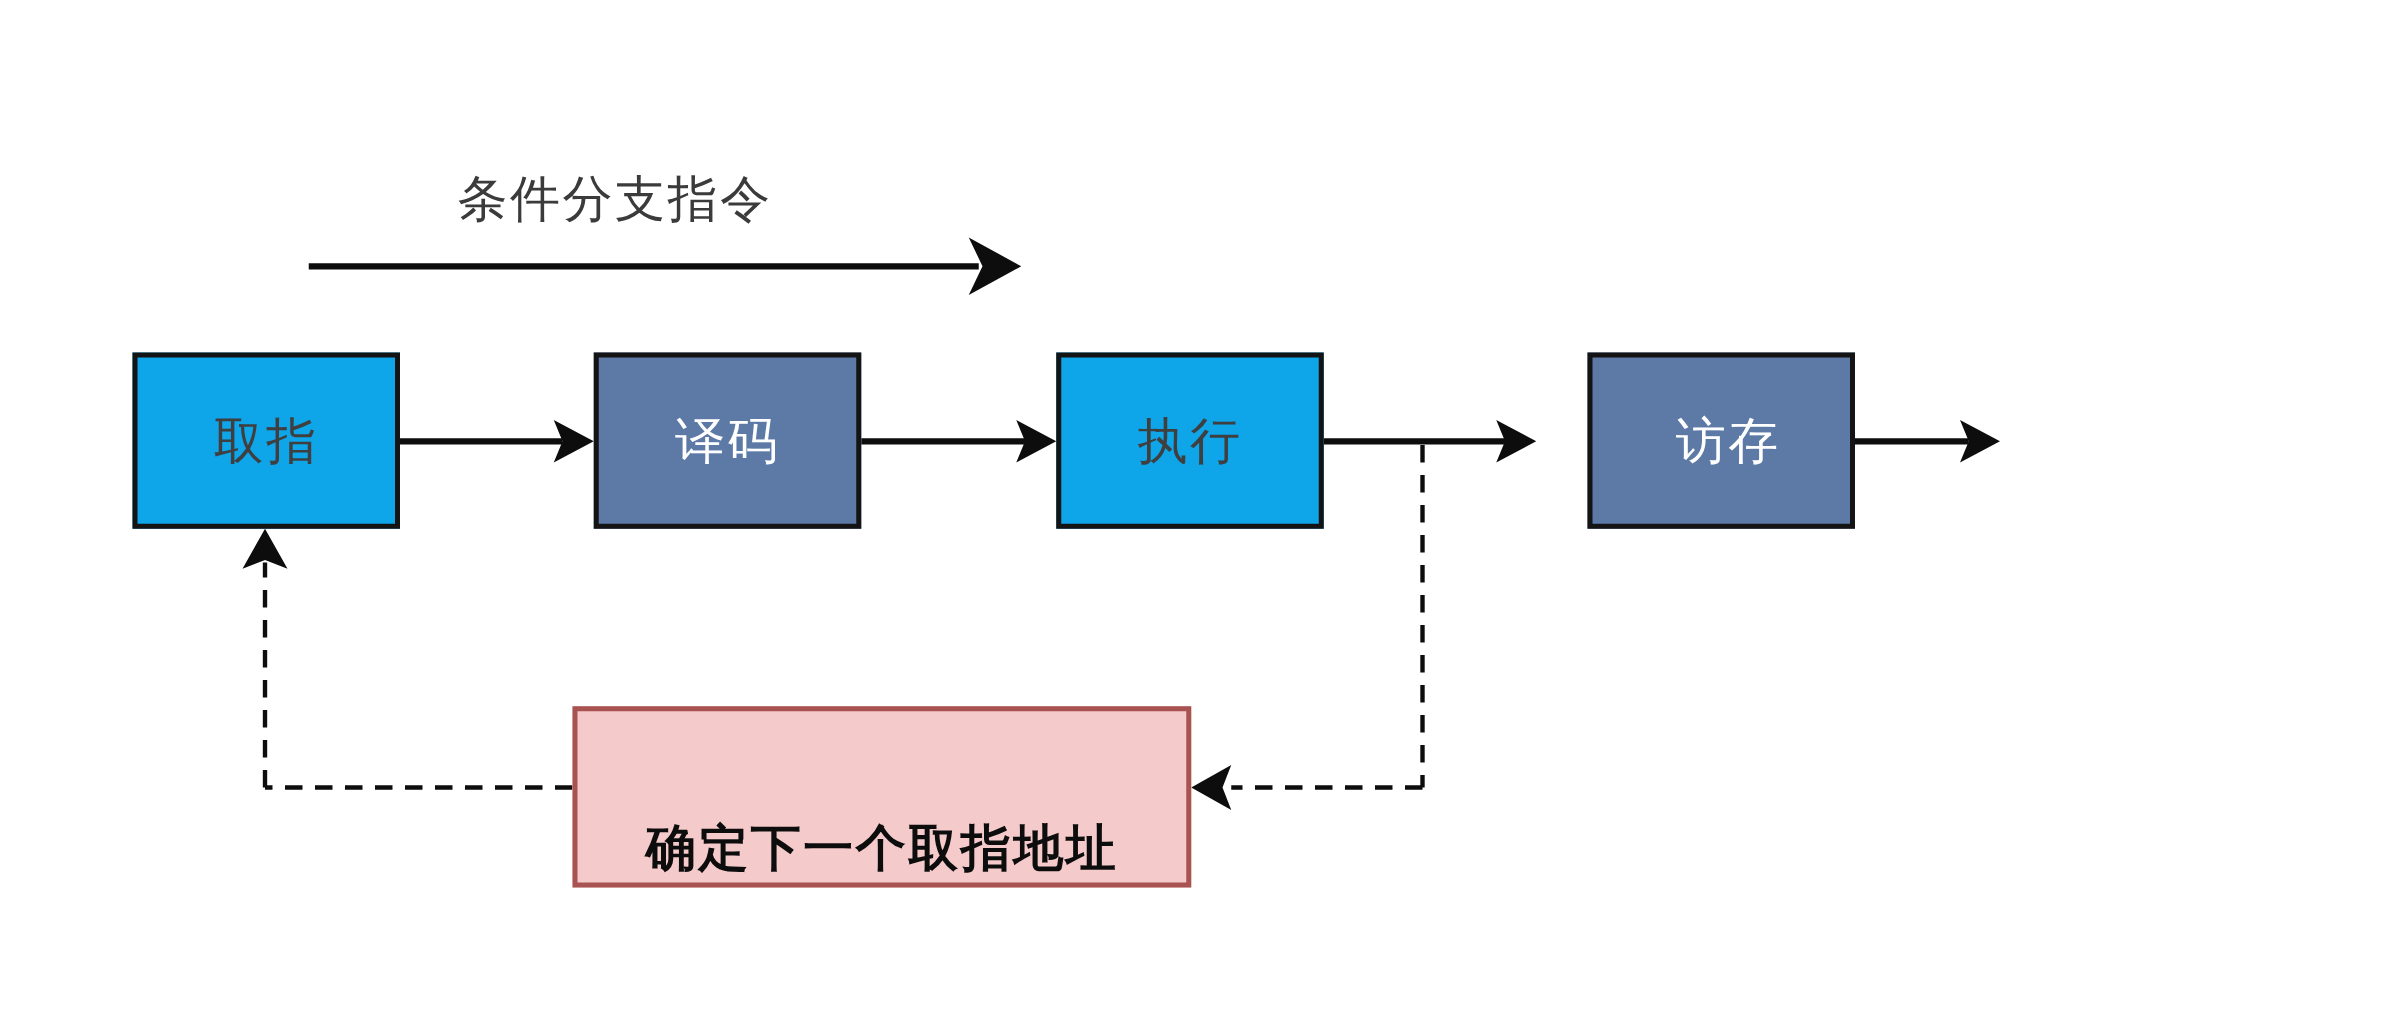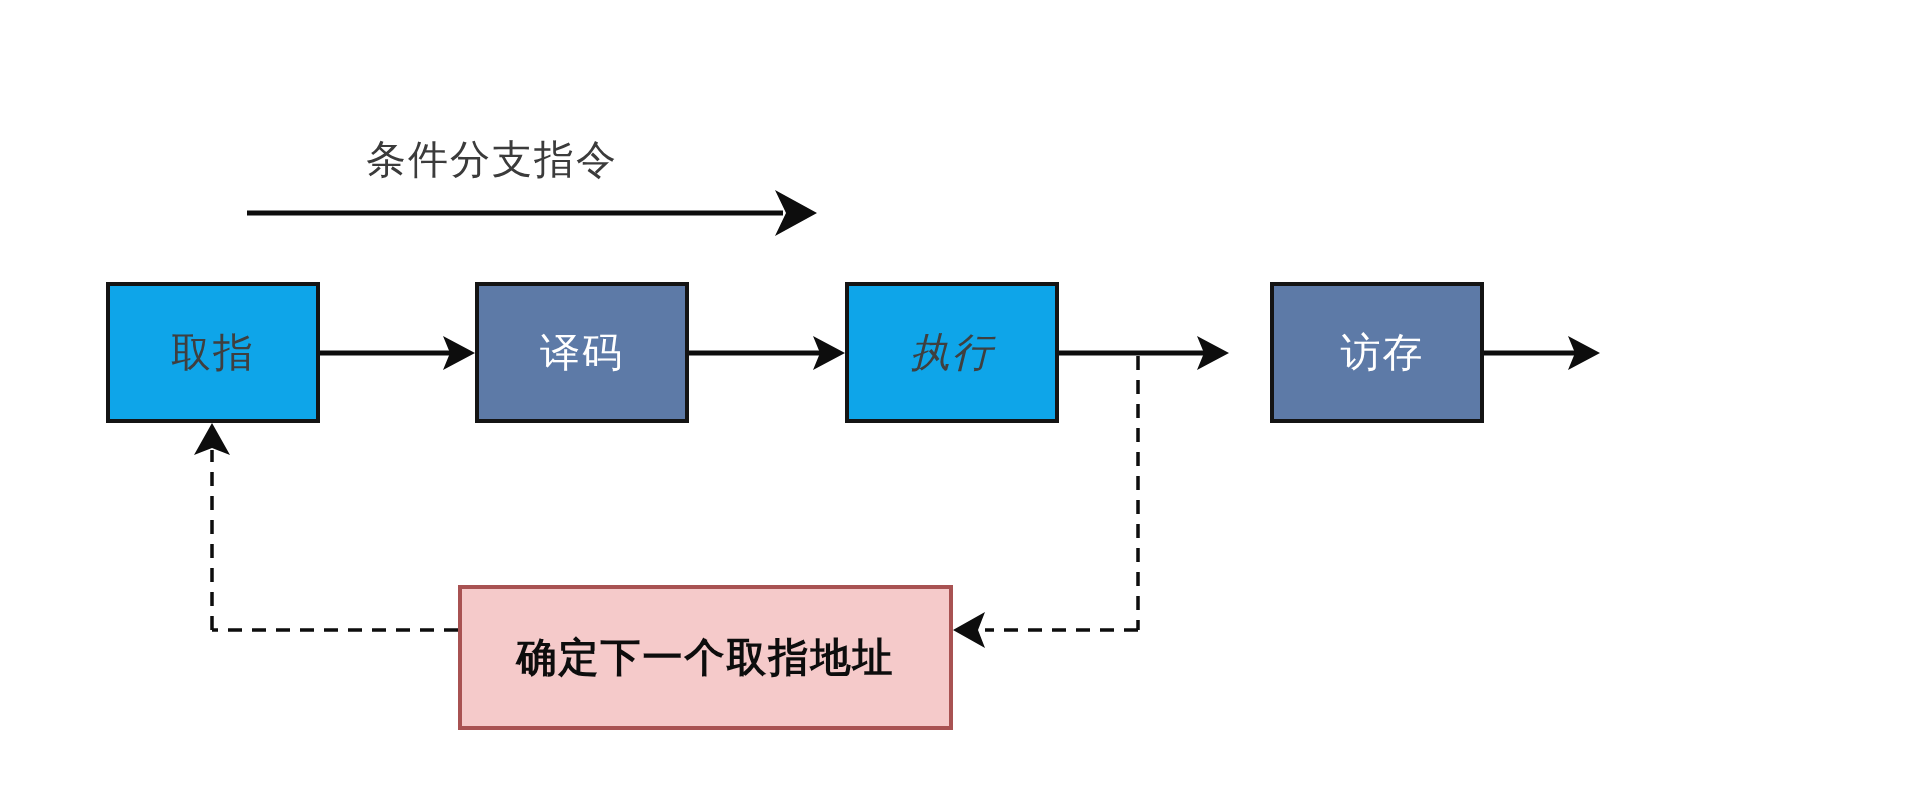--- a/index.html
+++ b/index.html
@@ -10,34 +10,34 @@
   
   .stage{
     position:absolute;top:282px;width:214px;height:141px;box-sizing:border-box;
     border:4px solid #141414;display:flex;align-items:center;justify-content:center;
     font-size:40px;letter-spacing:2px;
   }
   .stage.light{background:#0ea5e9;color:#3f3f3f;}
   .stage.dark{background:#5d7aa7;color:#ffffff;}
   .s1{left:106px;}
   .s2{left:475px;}
-  .s3{left:845px;font-style:italic;}
+  .s3{left:845px;}
   .s4{left:1270px;padding-left:11px;}
   .s5{left:1600px;}
   
   .branch-label{
     position:absolute;left:282px;top:132px;width:420px;text-align:center;
     font-size:40px;color:#3b3b3b;letter-spacing:2px;
   }
   
   .feedback-box{
     position:absolute;left:458px;top:565px;width:495px;height:145px;box-sizing:border-box;
     background:#f5caca;border:4px solid #a85252;
-    display:flex;align-items:center;justify-content:center;
-    font-size:40px;font-weight:700;color:#0d0d0d;letter-spacing:2px;margin-top:20px;
+    display:flex;align-items:flex-end;justify-content:center;
+    font-size:40px;font-weight:700;color:#0d0d0d;letter-spacing:2px;
   }
   
   .wires{position:absolute;left:0;top:0;pointer-events:none;}
   
   .brand{position:absolute;left:1722px;top:742px;width:184px;}
   .brand-row{display:flex;align-items:center;gap:7px;}
   .brand-name{font-size:30px;color:#4c4c4c;letter-spacing:1px;white-space:nowrap;}
   .brand-credit{text-align:right;font-size:15px;color:#b4b4b4;margin-top:1px;white-space:nowrap;}
 </style>
 </head>

